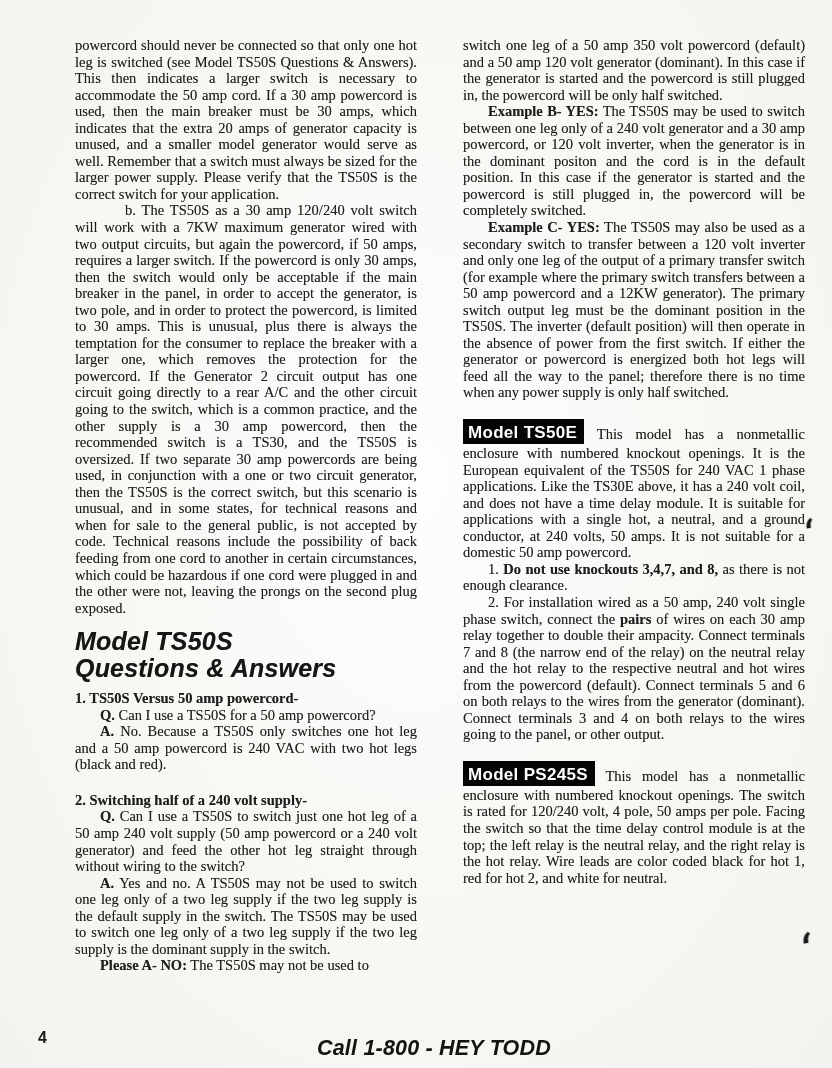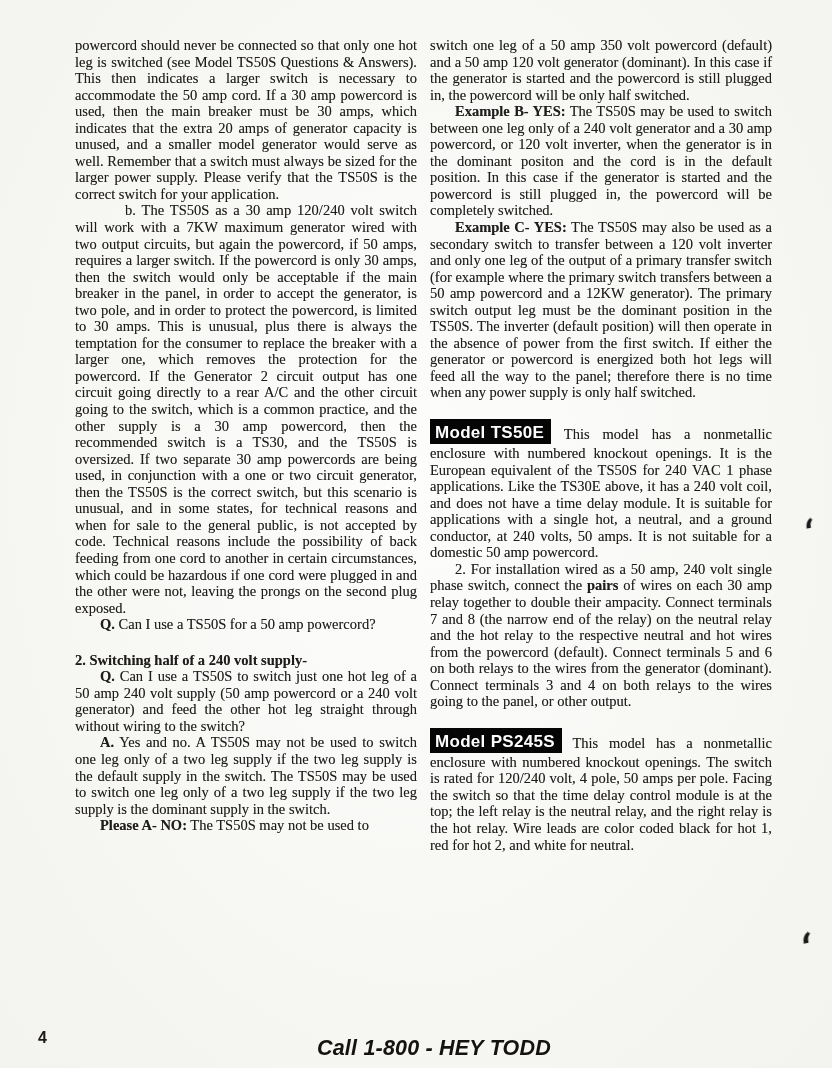--- a/index.html
+++ b/index.html
@@ -15,21 +15,21 @@
     inset: 0;
     background:
       radial-gradient(ellipse at 50% 45%, rgba(255,255,255,0.6), rgba(210,208,200,0.18)),
       #fafaf7;
   }
   .content {
     position: absolute;
     left: 75px;
     top: 37px;
     display: flex;
-    gap: 13px;
+    gap: 46px;
   }
   .col {
     width: 342px;
     font-size: 14.5px;
     line-height: 16.55px;
     color: #1e1d1b;
     text-align: justify;
     text-shadow: 0 0 0.6px rgba(40,38,35,0.45);
   }
   .block { text-indent: 0; }
@@ -105,31 +105,38 @@
   .artifact.bottom { left: 802px; top: 930px; font-size: 34px; transform: rotate(168deg); }
 </style>
 </head>
 <body>
 
 <div class="page">
   <div class="content">
     <div class="col" id="col-left">
         <div class="block paragraph indent-none"><span class="run normal">powercord should never be connected so that only one hot leg is switched (see Model TS50S Questions &amp; Answers).  This then indicates a larger switch is necessary to accommodate the 50 amp cord. If a 30 amp powercord is used, then the main breaker must be 30 amps, which indicates that the extra 20 amps of generator capacity is unused, and a smaller model generator would serve as well.  Remember that a switch must always be sized for the larger power supply.  Please verify that the TS50S is the correct switch for your application.</span></div>
         <div class="block paragraph indent-large"><span class="run normal">b. The TS50S as a 30 amp 120/240 volt switch will work with a 7KW maximum generator wired with two output circuits, but again the powercord, if 50 amps, requires a larger switch. If the powercord is only 30 amps, then the switch would only be acceptable if the main breaker in the panel, in order to accept the generator, is two pole, and in order to protect the powercord, is limited to 30 amps. This is unusual, plus there is always the temptation for the consumer to replace the breaker with a larger one, which removes the protection for the powercord. If the Generator 2 circuit output has one circuit going directly to a rear A/C and the other circuit going to the switch, which is a common practice, and the other supply is a 30 amp powercord, then the recommended switch is a TS30, and the TS50S is oversized. If two separate 30 amp powercords are being used, in conjunction with a one or two circuit generator, then the TS50S is the correct switch, but this scenario is unusual, and in some states, for technical reasons and when for sale to the general public, is not accepted by code. </span><span class="run italic">Technical reasons include the possibility of back feeding from one cord to another in certain circumstances, which could be hazardous if one cord were plugged in and the other were not, leaving the prongs on the second plug exposed.</span></div>
+        <div class="block heading gap-medium">
+          <div class="heading-line">Model TS50S</div>
+          <div class="heading-line">Questions &amp; Answers</div>
+        </div>
+        <div class="block qa-heading gap-small"><span class="run bold">1.  TS50S Versus 50 amp powercord-</span></div>
         <div class="block paragraph indent-small"><span class="run bold">Q.</span><span class="run italic">  Can I use a TS50S for a 50 amp powercord?</span></div>
+        <div class="block paragraph indent-small"><span class="run bold">A.</span><span class="run normal">  No. Because a TS50S only switches one hot leg and a 50 amp powercord is 240 VAC with two hot legs (black and red).</span></div>
         <div class="block qa-heading gap-large"><span class="run bold">2.  Switching half of a 240 volt supply-</span></div>
         <div class="block paragraph indent-small"><span class="run bold">Q.</span><span class="run italic">  Can I use a TS50S to switch just one hot leg of a 50 amp 240 volt supply (50 amp powercord or a 240 volt generator) and feed the other hot leg straight through without wiring to the switch?</span></div>
         <div class="block paragraph indent-small"><span class="run bold">A.</span><span class="run normal">  Yes and no.  A TS50S </span><span class="run italic">may not be used</span><span class="run normal"> to switch one leg only of a two leg supply if the two leg supply is the </span><span class="run italic">default</span><span class="run normal"> supply in the switch.  The TS50S </span><span class="run italic">may be used</span><span class="run normal"> to switch one leg only of a two leg supply if the two leg supply is the </span><span class="run italic">dominant</span><span class="run normal"> supply in the switch.</span></div>
         <div class="block paragraph indent-small"><span class="run bold">Please A- NO:</span><span class="run normal">  The TS50S may not be used to</span></div>
       </div>
     <div class="col" id="col-right">
         <div class="block paragraph indent-none"><span class="run normal">switch one leg of a 50 amp 350 volt powercord (default) and a 50 amp 120 volt generator (dominant).  In this case if the generator is started and the powercord is still plugged in, the powercord will be only half switched.</span></div>
         <div class="block paragraph indent-small"><span class="run bold">Example B- YES:</span><span class="run normal">  The TS50S may be used to switch between one leg only of a 240 volt generator and a 30 amp powercord, or 120 volt inverter, when the generator is in the dominant positon and the cord is in the default position.  In this case if the generator is started and the powercord is still plugged in, the powercord will be completely switched.</span></div>
         <div class="block paragraph indent-small"><span class="run bold">Example C- YES:</span><span class="run normal">  The TS50S may also be used as a secondary switch to transfer between a 120 volt inverter and only one leg of the output of a primary transfer switch (for example where the primary switch transfers between a 50 amp powercord and a 12KW generator).  The primary switch output leg </span><span class="run italic">must be</span><span class="run normal"> the dominant position in the TS50S.  The inverter (default position) will then operate in the absence of power from the first switch.  If either the generator or powercord is energized both hot legs will feed all the way to the panel; therefore there is no time when any power supply is only half switched.</span></div>
         <div class="block paragraph indent-none gap-large"><span class="run model-label">Model TS50E</span><span class="run normal"> This model has a nonmetallic enclosure with numbered knockout openings. It is the European equivalent of the TS50S for 240 VAC 1 phase applications. Like the TS30E above, it has a 240 volt coil, and does not have a time delay module. It is suitable for applications with a single hot, a neutral, and a ground conductor, at 240 volts, 50 amps. It is not suitable for a domestic 50 amp powercord.</span></div>
+        <div class="block paragraph indent-small"><span class="run normal">1.  </span><span class="run bold">Do not use knockouts 3,4,7, and 8,</span><span class="run normal"> as there is not enough clearance.</span></div>
         <div class="block paragraph indent-small"><span class="run normal">2.  For installation wired as a 50 amp, 240 volt single phase switch, connect the </span><span class="run bold">pairs</span><span class="run normal"> of wires on each 30 amp relay together to double their ampacity. Connect terminals 7 and 8 (the narrow end of the relay) on the neutral relay and the hot relay to the respective neutral and hot wires from the powercord (default). Connect terminals 5 and 6 on both relays to the wires from the generator (dominant). Connect terminals 3 and 4 on both relays to the wires going to the panel, or other output.</span></div>
         <div class="block paragraph indent-none gap-large"><span class="run model-label">Model PS245S</span><span class="run normal"> This model has a nonmetallic enclosure with numbered knockout openings. The switch is rated for 120/240 volt, 4 pole, 50 amps per pole. Facing the switch so that the time delay control module is at the top; the left relay is the neutral relay, and the right relay is the hot relay. Wire leads are color coded black for hot 1, red for hot 2, and white for neutral.</span></div>
       </div>
   </div>
 
   <div class="page-number">4</div>
   <div class="footer">Call 1-800 - HEY TODD</div>
 
   <span class="artifact top">,</span>
   <span class="artifact bottom">,</span>

